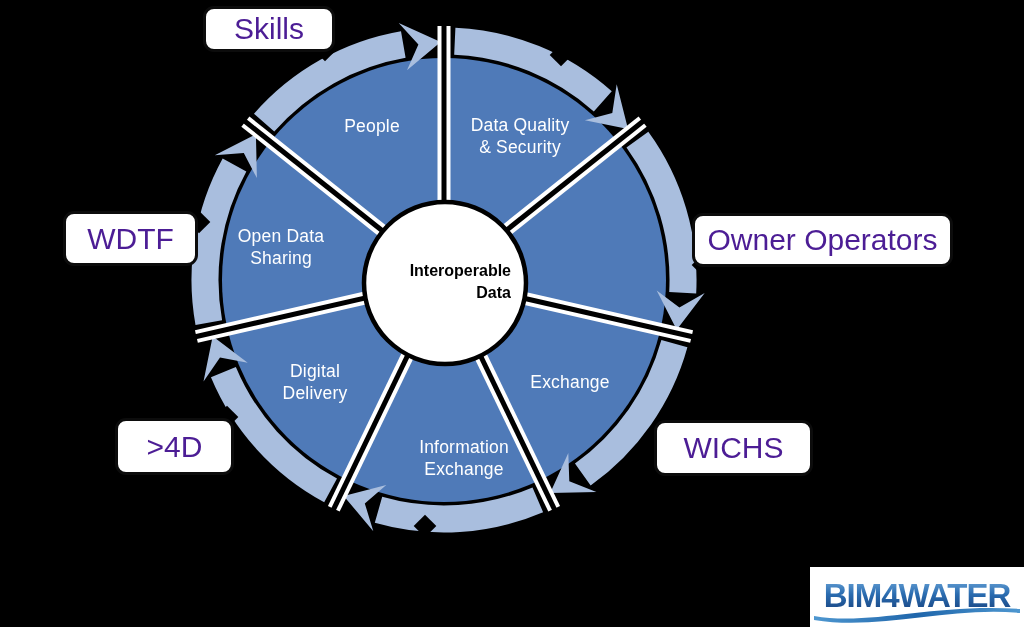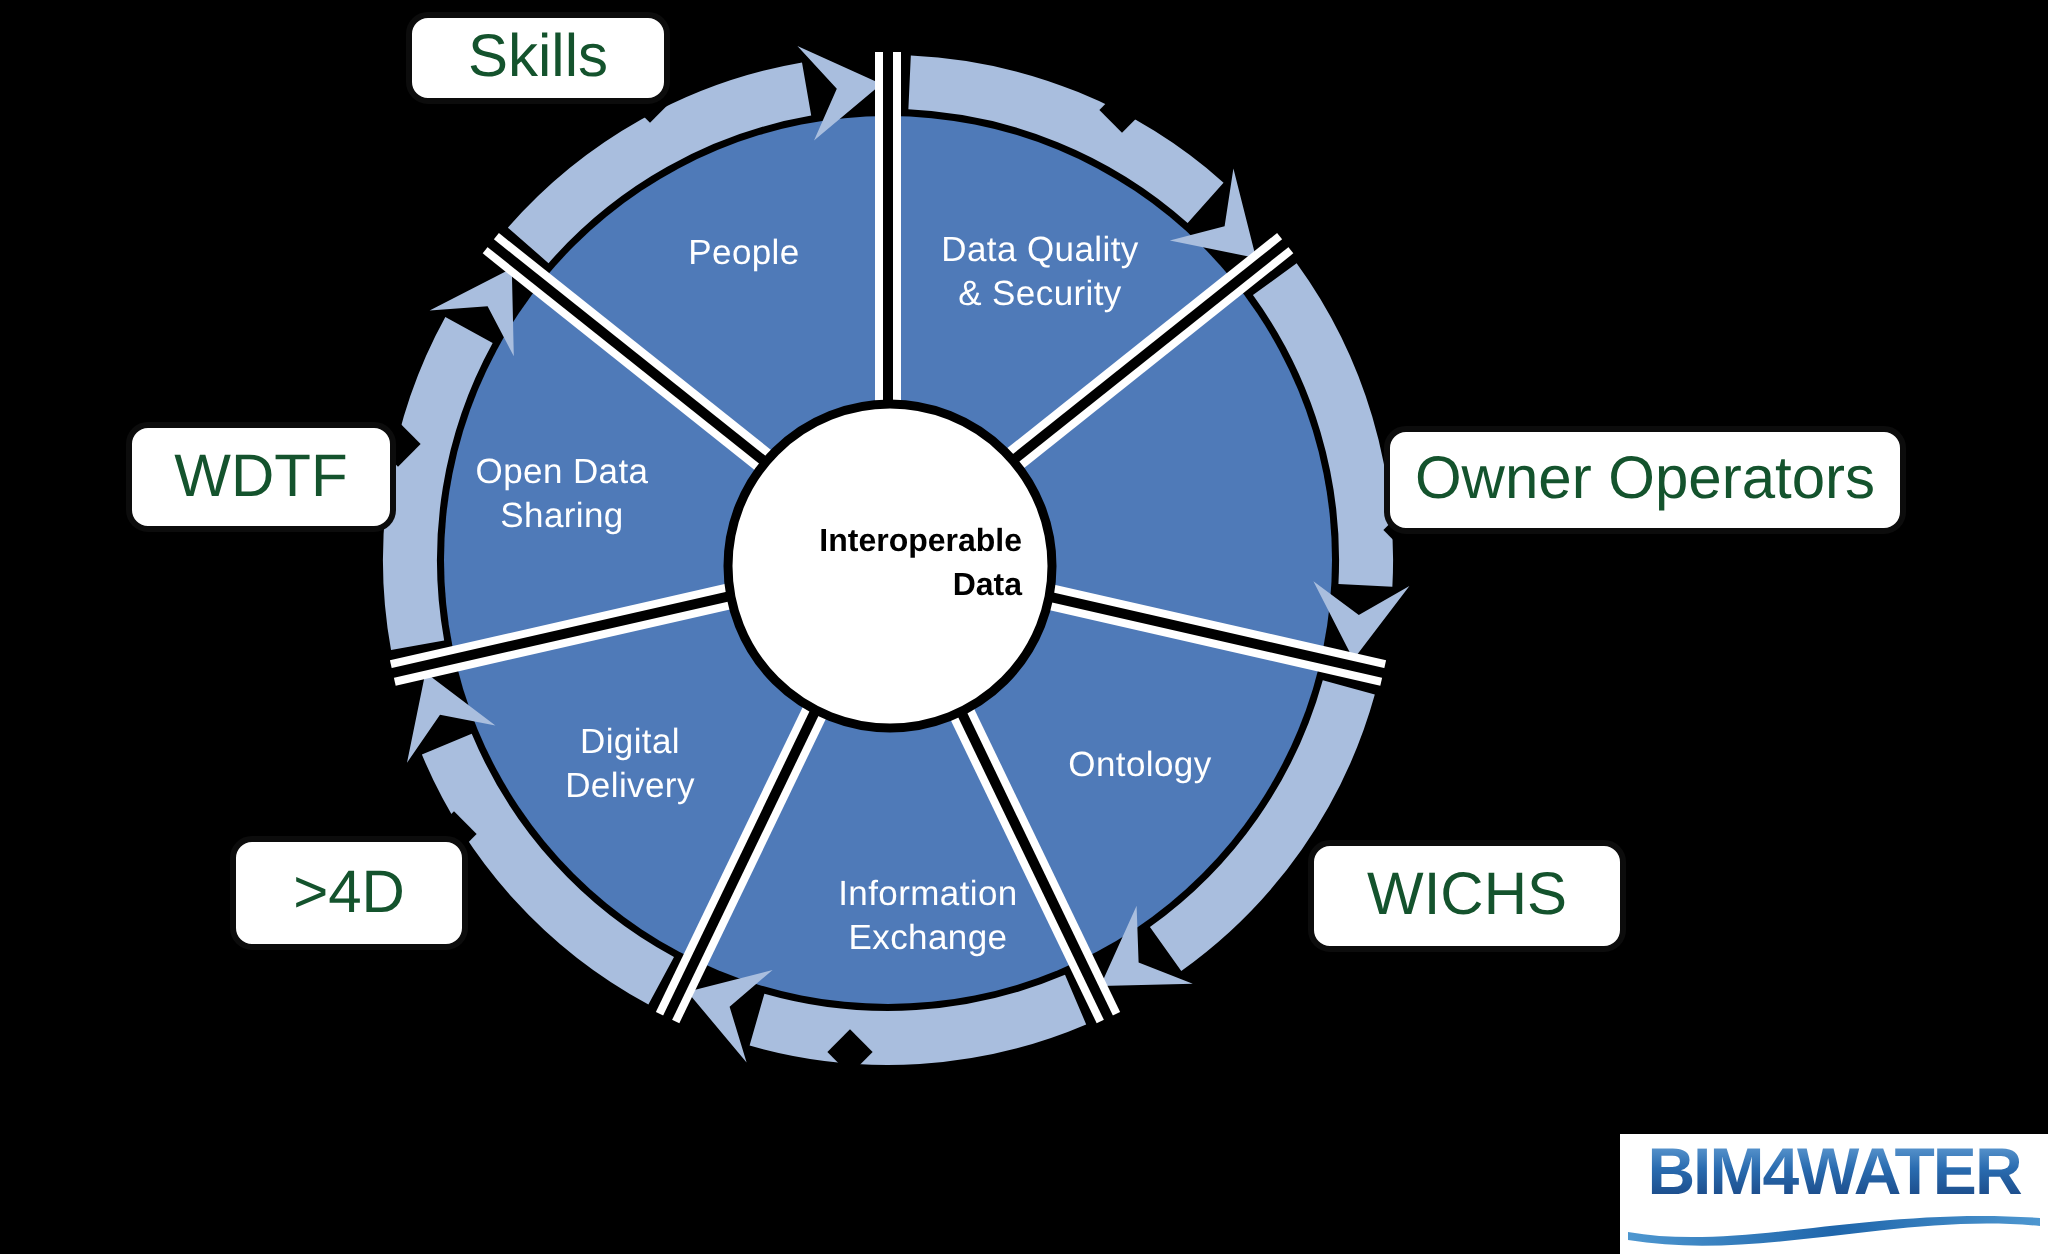--- a/index.html
+++ b/index.html
@@ -20,28 +20,28 @@
     font-size:16px;line-height:1.35;z-index:2;
   }
   .tail{
     position:absolute;width:16px;height:16px;background:#000;
     transform:rotate(45deg);z-index:3;
   }
   .callout{
     position:absolute;box-sizing:border-box;background:#fff;
     border:3px solid #0c0c0c;border-radius:11px;z-index:4;
     display:flex;align-items:center;justify-content:center;
-    font-size:30px;color:#14532d;white-space:nowrap;
+    font-size:30px;color:#4c1d95;white-space:nowrap;
   }
   .logo{
     position:absolute;left:810px;top:567px;width:214px;height:60px;
     background:#fff;z-index:4;overflow:hidden;
   }
   .logo-text{
-    margin-top:1px;text-align:center;font-size:33px;font-weight:bold;
+    margin-top:11px;text-align:center;font-size:33px;font-weight:bold;
     line-height:36px;letter-spacing:-1px;color:#2264a9;
   }
   @supports ((-webkit-background-clip:text) or (background-clip:text)){
     .logo-text{
       background:linear-gradient(180deg,#6ea7da 0%,#2a6cb0 45%,#163f7b 100%);
       -webkit-background-clip:text;background-clip:text;color:transparent;
     }
   }
   .logo-wave{position:absolute;left:0;bottom:1px;width:214px;height:23px;}
 </style>
@@ -77,21 +77,21 @@
       <line x1="418.8" y1="332.3" x2="333.8" y2="508.8" stroke="#ffffff" stroke-width="13"></line>
       <line x1="422.3" y1="325" x2="333.4" y2="509.7" stroke="#000000" stroke-width="5"></line>
       <line x1="387.5" y1="292.9" x2="196.4" y2="336.5" stroke="#ffffff" stroke-width="13"></line>
       <line x1="395.3" y1="291.1" x2="195.4" y2="336.7" stroke="#000000" stroke-width="5"></line>
       <line x1="398.7" y1="243.8" x2="245.4" y2="121.6" stroke="#ffffff" stroke-width="13"></line>
       <line x1="404.9" y1="248.8" x2="244.6" y2="121" stroke="#000000" stroke-width="5"></line>
       <circle cx="445" cy="283" r="81" fill="#ffffff" stroke="#000000" stroke-width="4.5"></circle>
     </svg>
 
   <div class="seg-label" style="left:520px;top:136px;width:100px">Data Quality &amp; Security</div>
-  <div class="seg-label" style="left:570px;top:382px;width:130px">Ontology</div>
+  <div class="seg-label" style="left:570px;top:382px;width:130px">Exchange</div>
   <div class="seg-label" style="left:464px;top:458px;width:120px">Information Exchange</div>
   <div class="seg-label" style="left:315px;top:382px;width:92px">Digital Delivery</div>
   <div class="seg-label" style="left:281px;top:247px;width:110px">Open Data Sharing</div>
   <div class="seg-label" style="left:372px;top:126px;width:110px">People</div>
 
   <div class="hub-label">Interoperable Data</div>
 
   <div class="tail" style="left:317px;top:42px"></div>
   <div class="tail" style="left:553px;top:47px"></div>
   <div class="tail" style="left:695px;top:257px"></div>

